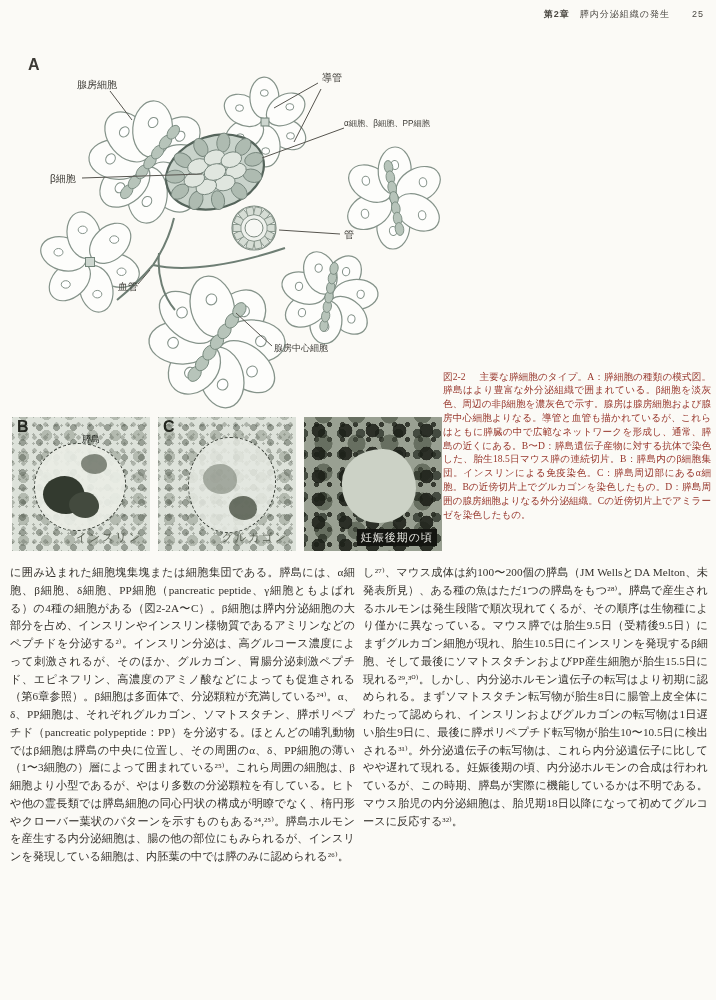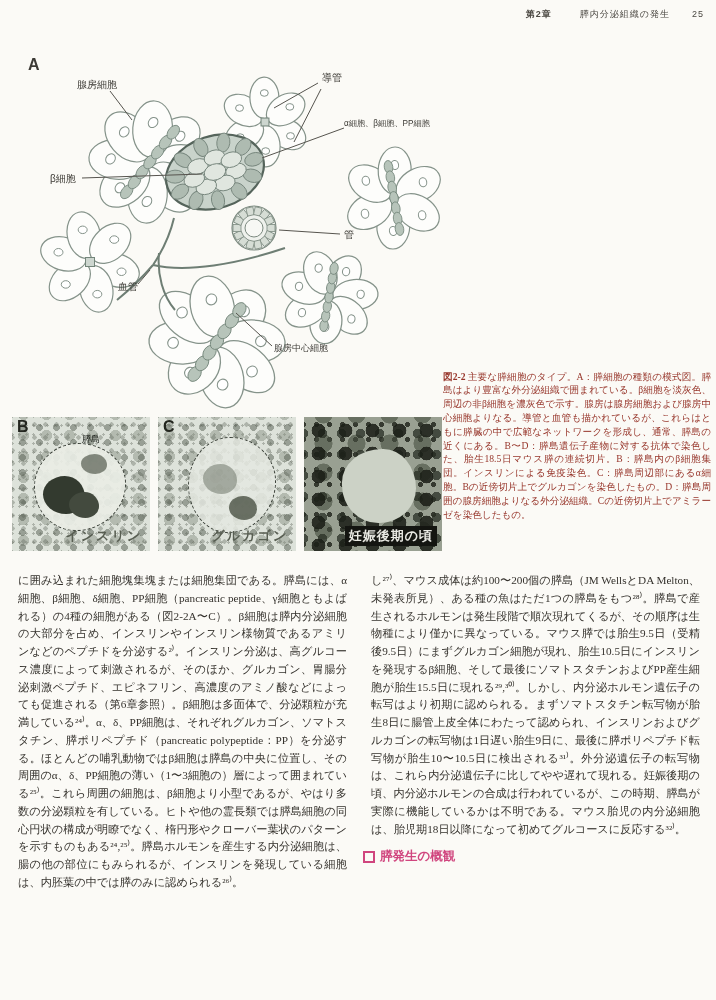--- a/index.html
+++ b/index.html
@@ -10,21 +10,21 @@
     color:#35322d;
   }
   .page{position:absolute;inset:0;}
   
   .header{
     position:absolute;top:8px;right:12px;
     font-family:"Liberation Sans","DejaVu Sans",sans-serif;
     font-size:9px;color:#4a4741;letter-spacing:1px;
   }
   .header .pageno{margin-left:22px;}
-  .header .chapter{margin-right:28px;font-weight:bold;}
+  .header .chapter{margin-right:10px;font-weight:bold;}
   
   .figure-a{position:absolute;left:22px;top:50px;width:420px;height:360px;}
   .figure-a svg{display:block;}
   .figure-a text{
     font-family:"Liberation Sans","DejaVu Sans",sans-serif;
     fill:#3c3a35;
   }
   
   .photos{position:absolute;left:12px;top:417px;display:flex;gap:8px;}
   .photo{
@@ -51,24 +51,23 @@
   .panel-letter{
     position:absolute;top:2px;left:5px;
     font-family:"Liberation Sans","DejaVu Sans",sans-serif;
     font-size:16px;font-weight:bold;color:#23261f;line-height:1;
   }
   .photo .tissue-tag{
     position:absolute;top:16px;left:70px;font-size:9px;color:#20241e;
     font-family:"Liberation Sans","DejaVu Sans",sans-serif;
   }
   .stain-tag{
-    position:absolute;bottom:6px;right:8px;font-size:13px;color:#585e52;
+    position:absolute;bottom:6px;right:8px;font-size:11px;color:#585e52;
     letter-spacing:2px;
     font-family:"Liberation Sans","DejaVu Sans",sans-serif;
-    font-weight:bold;
   }
   .stain-tag.boxed{
     background:#141511;color:#e9e9e3;letter-spacing:1px;
     padding:1px 4px;right:5px;bottom:5px;
   }
   .islet-blob{
     position:absolute;border:1.5px dashed #3c423a;
     background:rgba(233,237,229,.92);
     border-radius:48% 52% 55% 45% / 50% 46% 54% 50%;
   }
@@ -82,27 +81,27 @@
   .c2{left:40px;top:58px;width:28px;height:24px;background:#4a5144;opacity:.8;}
   .light-patch{
     position:absolute;left:38px;top:32px;width:74px;height:74px;
     background:#ccd2c6;border-radius:55% 45% 50% 50% / 46% 54% 48% 52%;
   }
   
   .caption{
     position:absolute;left:443px;top:360px;width:268px;
     font-size:9.6px;line-height:1.44;color:#97352a;text-align:justify;
   }
-  .caption .lead{font-weight:bold;margin-right:2px;}
+  .caption .lead{font-weight:normal;margin-right:14px;}
   
   .col{
     position:absolute;top:564px;width:345px;
     font-size:11.2px;line-height:1.585;text-align:justify;
   }
-  .col p{margin:8px;font-family:Liberation Serif, serif;}
+  .col p{margin:0;}
   .col p.indent{text-indent:1em;}
   .col-left{left:10px;}
   .col-right{left:363px;}
   .sec-heading{
     margin:9px 0 5px 0;
     font-family:"Liberation Sans","DejaVu Sans",sans-serif;
     font-size:12.5px;font-weight:bold;color:#d0457e;
     display:flex;align-items:center;
   }
   .sq-icon{
@@ -344,19 +343,15 @@
   </div>
 
   <p class="caption"><span class="lead">図2-2</span><span>主要な膵細胞のタイプ。A：膵細胞の種類の模式図。膵島はより豊富な外分泌組織で囲まれている。β細胞を淡灰色、周辺の非β細胞を濃灰色で示す。腺房は腺房細胞および腺房中心細胞よりなる。導管と血管も描かれているが、これらはともに膵臓の中で広範なネットワークを形成し、通常、膵島の近くにある。B〜D：膵島遺伝子産物に対する抗体で染色した、胎生18.5日マウス膵の連続切片。B：膵島内のβ細胞集団。インスリンによる免疫染色。C：膵島周辺部にあるα細胞。Bの近傍切片上でグルカゴンを染色したもの。D：膵島周囲の腺房細胞よりなる外分泌組織。Cの近傍切片上でアミラーゼを染色したもの。</span></p>
 
   <div class="col col-left">
     <p>に囲み込まれた細胞塊集塊または細胞集団である。膵島には、α細胞、β細胞、δ細胞、PP細胞（pancreatic peptide、γ細胞ともよばれる）の4種の細胞がある（図2-2A〜C）。β細胞は膵内分泌細胞の大部分を占め、インスリンやインスリン様物質であるアミリンなどのペプチドを分泌する²⁾。インスリン分泌は、高グルコース濃度によって刺激されるが、そのほか、グルカゴン、胃腸分泌刺激ペプチド、エピネフリン、高濃度のアミノ酸などによっても促進される（第6章参照）。β細胞は多面体で、分泌顆粒が充満している²⁴⁾。α、δ、PP細胞は、それぞれグルカゴン、ソマトスタチン、膵ポリペプチド（pancreatic polypeptide：PP）を分泌する。ほとんどの哺乳動物ではβ細胞は膵島の中央に位置し、その周囲のα、δ、PP細胞の薄い（1〜3細胞の）層によって囲まれている²⁵⁾。これら周囲の細胞は、β細胞より小型であるが、やはり多数の分泌顆粒を有している。ヒトや他の霊長類では膵島細胞の同心円状の構成が明瞭でなく、楕円形やクローバー葉状のパターンを示すものもある²⁴,²⁵⁾。膵島ホルモンを産生する内分泌細胞は、腸の他の部位にもみられるが、インスリンを発現している細胞は、内胚葉の中では膵のみに認められる²⁶⁾。</p>
   </div>
 
   <div class="col col-right">
     <p>し²⁷⁾、マウス成体は約100〜200個の膵島（JM WellsとDA Melton、未発表所見）、ある種の魚はただ1つの膵島をもつ²⁸⁾。膵島で産生されるホルモンは発生段階で順次現れてくるが、その順序は生物種により僅かに異なっている。マウス膵では胎生9.5日（受精後9.5日）にまずグルカゴン細胞が現れ、胎生10.5日にインスリンを発現するβ細胞、そして最後にソマトスタチンおよびPP産生細胞が胎生15.5日に現れる²⁹,³⁰⁾。しかし、内分泌ホルモン遺伝子の転写はより初期に認められる。まずソマトスタチン転写物が胎生8日に腸管上皮全体にわたって認められ、インスリンおよびグルカゴンの転写物は1日遅い胎生9日に、最後に膵ポリペプチド転写物が胎生10〜10.5日に検出される³¹⁾。外分泌遺伝子の転写物は、これら内分泌遺伝子に比してやや遅れて現れる。妊娠後期の頃、内分泌ホルモンの合成は行われているが、この時期、膵島が実際に機能しているかは不明である。マウス胎児の内分泌細胞は、胎児期18日以降になって初めてグルコースに反応する³²⁾。</p>
-    <div class="sec-heading">
-      <span class="sq-icon"></span>
-      <span>膵発生の概観</span>
-    </div>
   </div>
 
 </div>
 
 </body></html>

